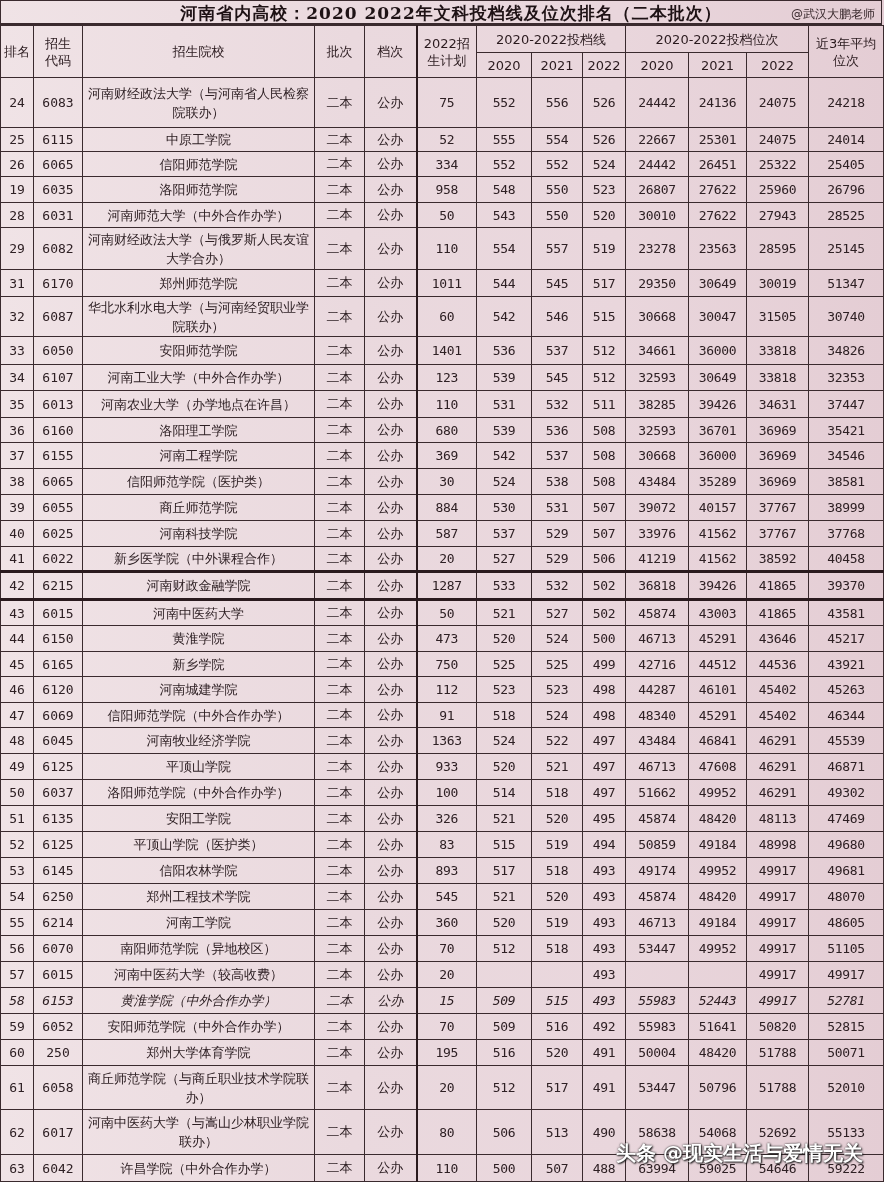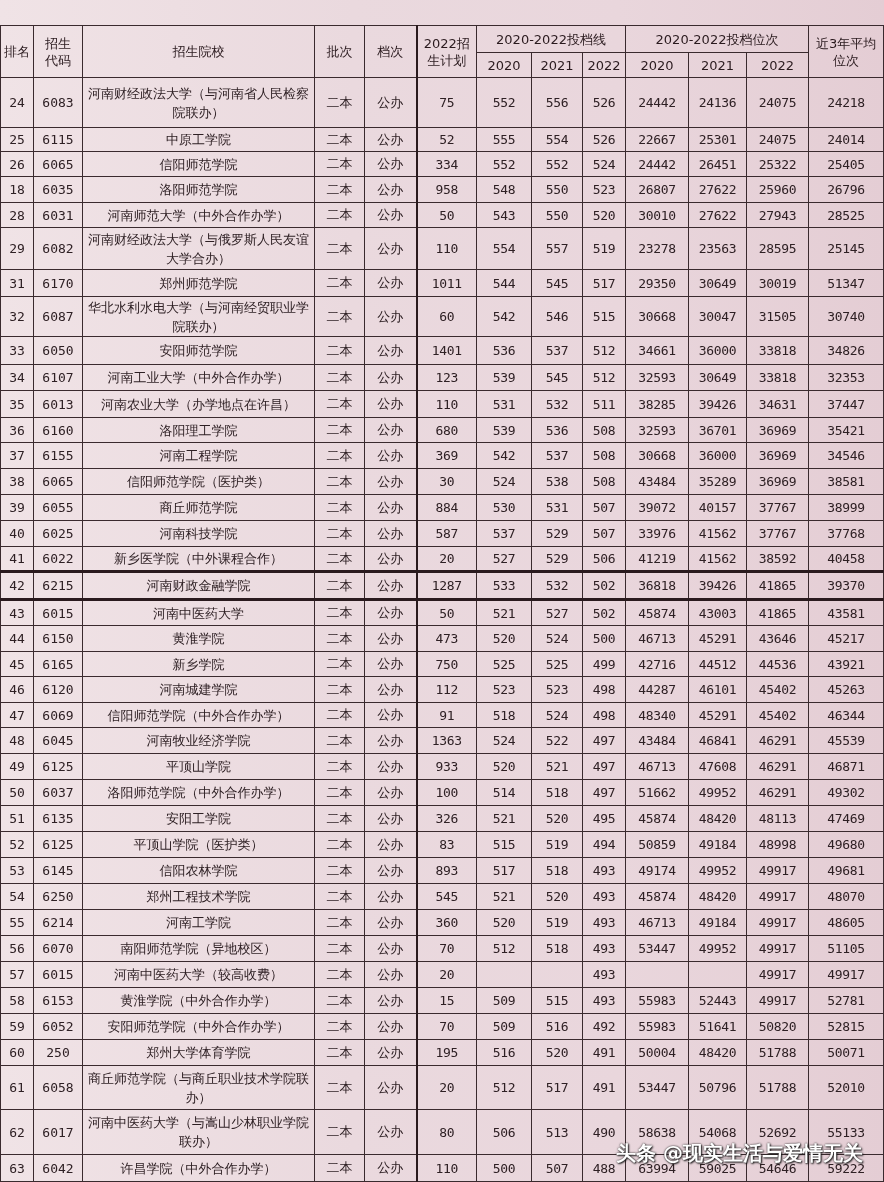--- a/index.html
+++ b/index.html
@@ -50,20 +50,24 @@
     position: absolute; left: 616px; top: 1140px;
     font-size: 20px; color: #ffffff; font-weight: bold;
     text-shadow: 0 0 2px #222, 1px 1px 2px #111;
     white-space: nowrap; pointer-events: auto;
   }
 </style>
 </head>
 <body>
 
 <div class="sheet">
+  <div class="title-bar">
+    <div class="title-text">河南省内高校：2020  2022年文科投档线及位次排名（二本批次）</div>
+    <div class="watermark-tr">@武汉大鹏老师</div>
+  </div>
 
   <table class="grid">
     <colgroup>
       <col style="width:33px">
         <col style="width:49px">
         <col style="width:232px">
         <col style="width:50px">
         <col style="width:52px">
         <col style="width:60px">
       <col style="width:55px">
@@ -135,21 +139,21 @@
           <td class="num sep-left">334</td>
           <td class="num">552</td>
           <td class="num">552</td>
           <td class="num">524</td>
           <td class="num">24442</td>
           <td class="num">26451</td>
           <td class="num">25322</td>
           <td class="num">25405</td>
         </tr>
         <tr style="height: 26px;">
-          <td class="rank">18</td>
+          <td class="rank">19</td>
           <td class="code">6035</td>
           <td class="name">洛阳师范学院</td>
           <td>二本</td>
           <td>公办</td>
           <td class="num sep-left">958</td>
           <td class="num">548</td>
           <td class="num">550</td>
           <td class="num">523</td>
           <td class="num">26807</td>
           <td class="num">27622</td>
@@ -584,21 +588,21 @@
           <td>公办</td>
           <td class="num sep-left">20</td>
           <td class="num"></td>
           <td class="num"></td>
           <td class="num">493</td>
           <td class="num"></td>
           <td class="num"></td>
           <td class="num">49917</td>
           <td class="num">49917</td>
         </tr>
-        <tr style="height: 26px;">
+        <tr style="height: 26px; font-style: italic;">
           <td class="rank">58</td>
           <td class="code">6153</td>
           <td class="name">黄淮学院（中外合作办学）</td>
           <td>二本</td>
           <td>公办</td>
           <td class="num sep-left">15</td>
           <td class="num">509</td>
           <td class="num">515</td>
           <td class="num">493</td>
           <td class="num">55983</td>

